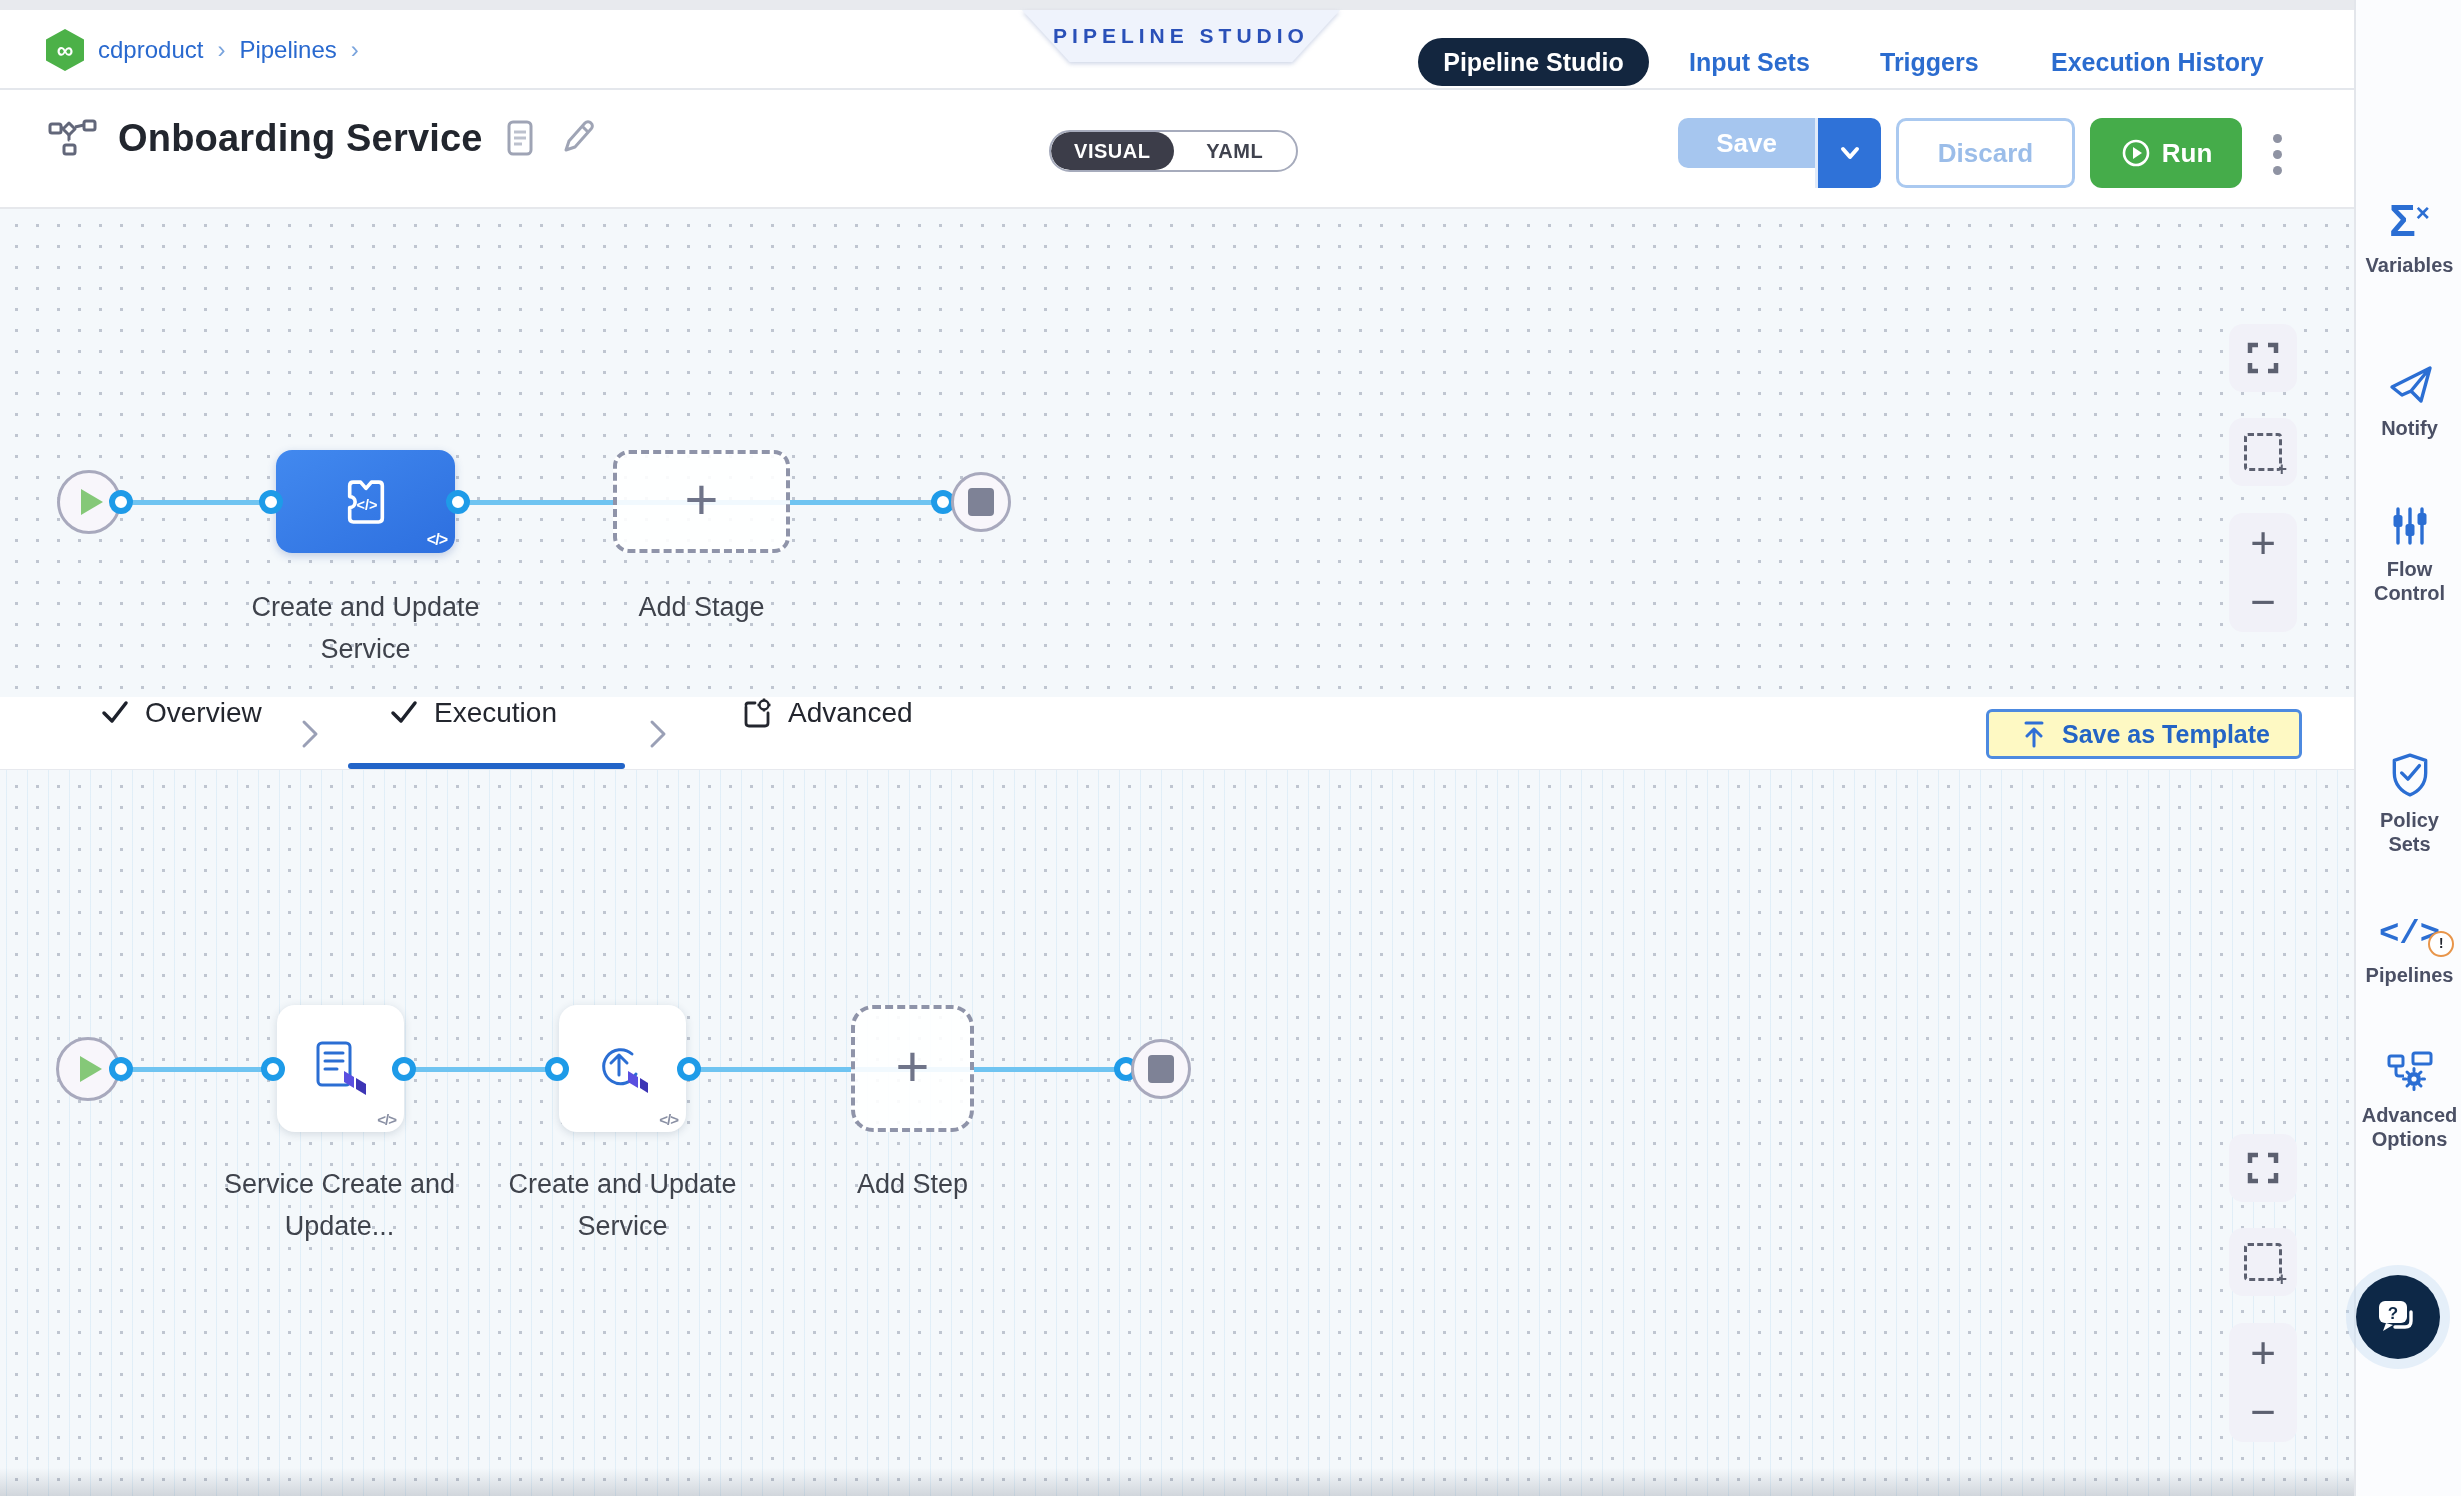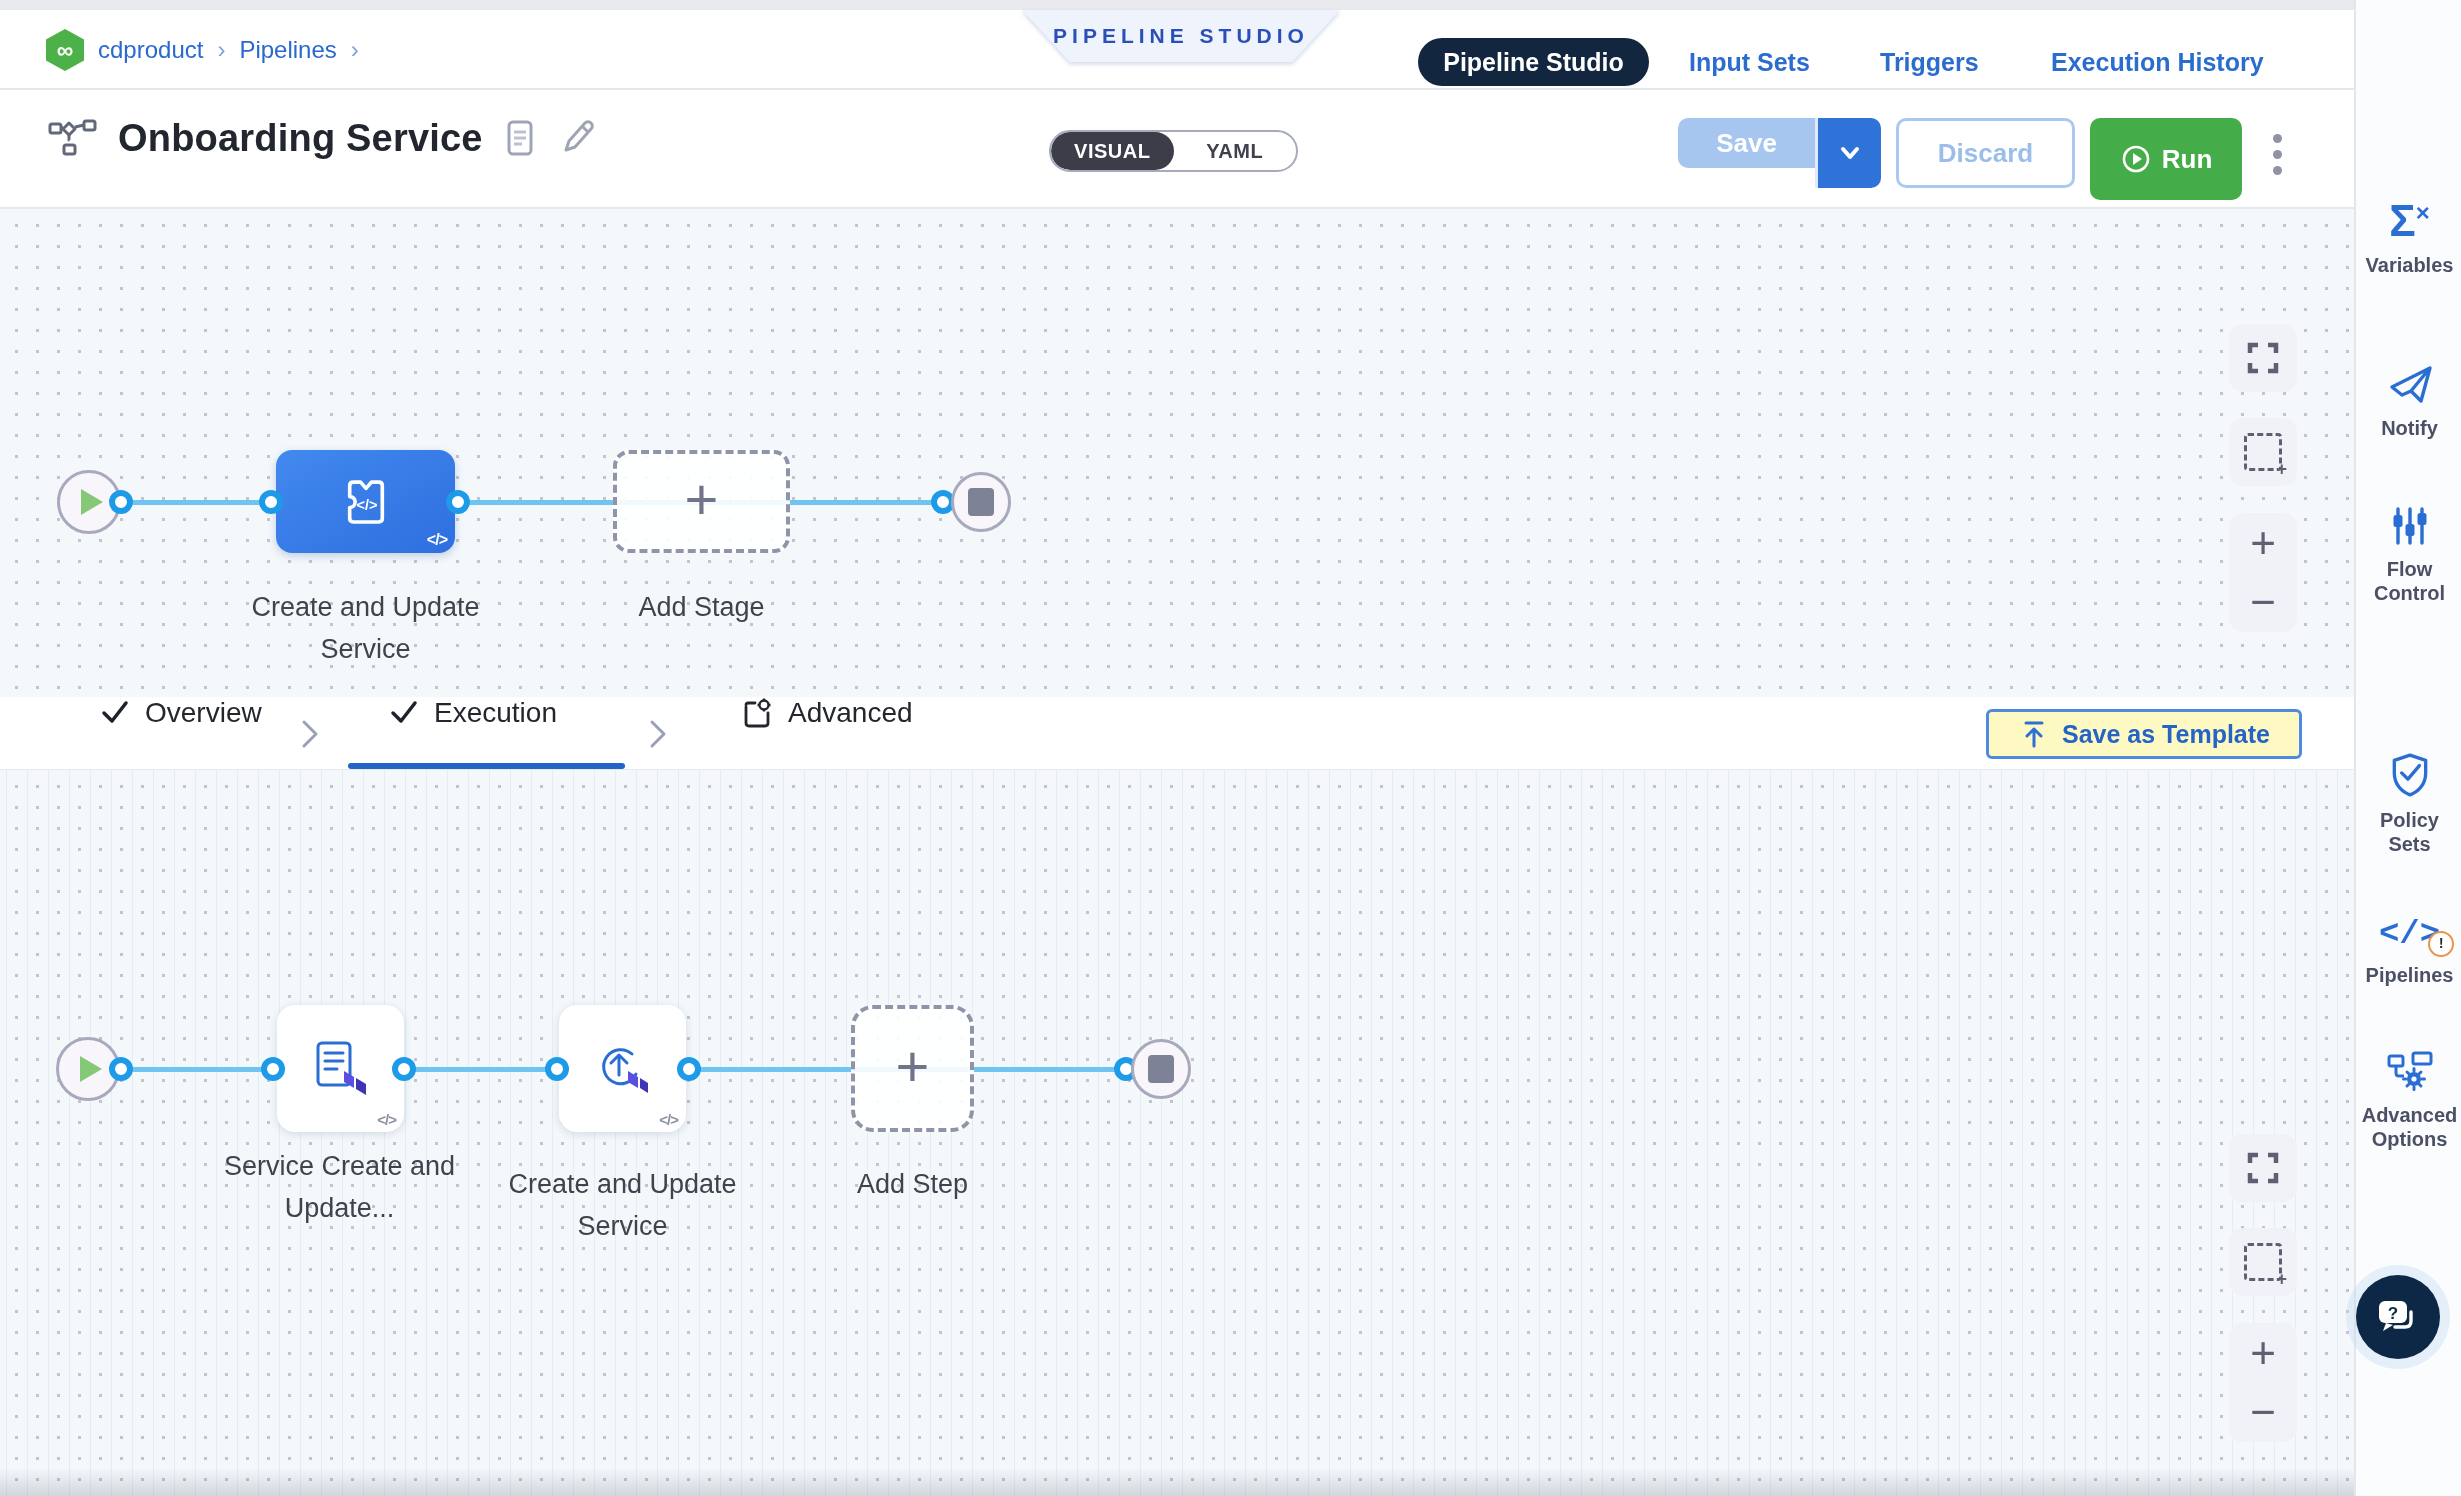--- a/index.html
+++ b/index.html
@@ -37,21 +37,21 @@
             display:flex; background:#fff; overflow:hidden; }
   .toggle .seg { flex:1; display:flex; align-items:center; justify-content:center; font-size:20px; font-weight:bold; letter-spacing:0.5px; cursor:pointer; }
   .toggle .sel { background:#3c3d49; color:#fff; border-radius:22px; }
   .toggle .unsel { color:#3f424e; }
 
   .btn { display:flex; align-items:center; justify-content:center; font-size:26px; font-weight:bold; border-radius:10px; cursor:pointer; }
   .save-main { position:absolute; left:1678px; top:26px; width:137px; height:50px; background:#a6c6ef; color:#fff; border-radius:10px 0 0 10px; }
   .save-caret { position:absolute; left:1815px; top:26px; width:66px; height:70px; background:#2f72d8; border-radius:0 10px 10px 0;
                 border-left:3px solid rgba(255,255,255,.85); display:flex; align-items:center; justify-content:center; }
   .discard { position:absolute; left:1896px; top:26px; width:179px; height:70px; border:3px solid #aac9f0; color:#9bbde9; background:#fff; }
-  .run { position:absolute; left:2090px; top:26px; width:152px; height:82px; background:#45ac4a; color:#fff; gap:10px; }
+  .run { position:absolute; left:2090px; top:26px; width:152px; height:70px; background:#45ac4a; color:#fff; gap:10px;border-radius:12px; }
   .kebab { position:absolute; left:2257px; top:34px; width:40px; height:56px; display:flex; flex-direction:column; align-items:center; justify-content:center; gap:7px; cursor:pointer; }
   .kebab i { width:9px; height:9px; border-radius:50%; background:#8f93a3; }
 
   
   .canvas { position:absolute; left:0; width:2354px; background-color:#f4f8fb;
             background-image:radial-gradient(rgba(148,156,174,.55) 1.6px, transparent 1.7px);
             background-size:21px 21px; background-position:6px 6px; }
   .canvas.upper { top:209px; height:488px; }
   .canvas.lower { top:770px; height:726px;
       background-image:repeating-linear-gradient(90deg, rgba(125,190,228,.16) 0 1.5px, transparent 1.5px 32px),
@@ -298,21 +298,21 @@
 
     <div class="dashed-box" style="left:851px; top:235px; width:123px; height:127px; border-radius:22px;">
       <span class="plus-glyph">+</span>
     </div>
 
     <div class="ring" style="left:1114px; top:287px;"></div>
     <div class="endpoint" style="left:1131px; top:269px; width:60px; height:60px;">
       <div class="stop-sq"></div>
     </div>
 
-    <div class="node-label" style="left:215px; top:364px; width:249px;">Service Create and Update...</div>
+    <div class="node-label" style="left:215px; top:382px; width:249px;">Service Create and Update...</div>
     <div class="node-label" style="left:503px; top:382px; width:239px;">Create and Update Service</div>
     <div class="node-label" style="left:813px; top:382px; width:199px;">Add Step</div>
 
     <div class="ctl-btn" style="top:364px;">
       <svg width="40" height="40" viewBox="0 0 40 40">
         <path d="M7,15 V7 H15 M25,7 H33 V15 M33,25 V33 H25 M15,33 H7 V25" fill="none" stroke="#5c6070" stroke-width="4.5"></path>
       </svg>
     </div>
     <div class="ctl-btn" style="top:458px;">
       <div class="marquee-in"></div>

